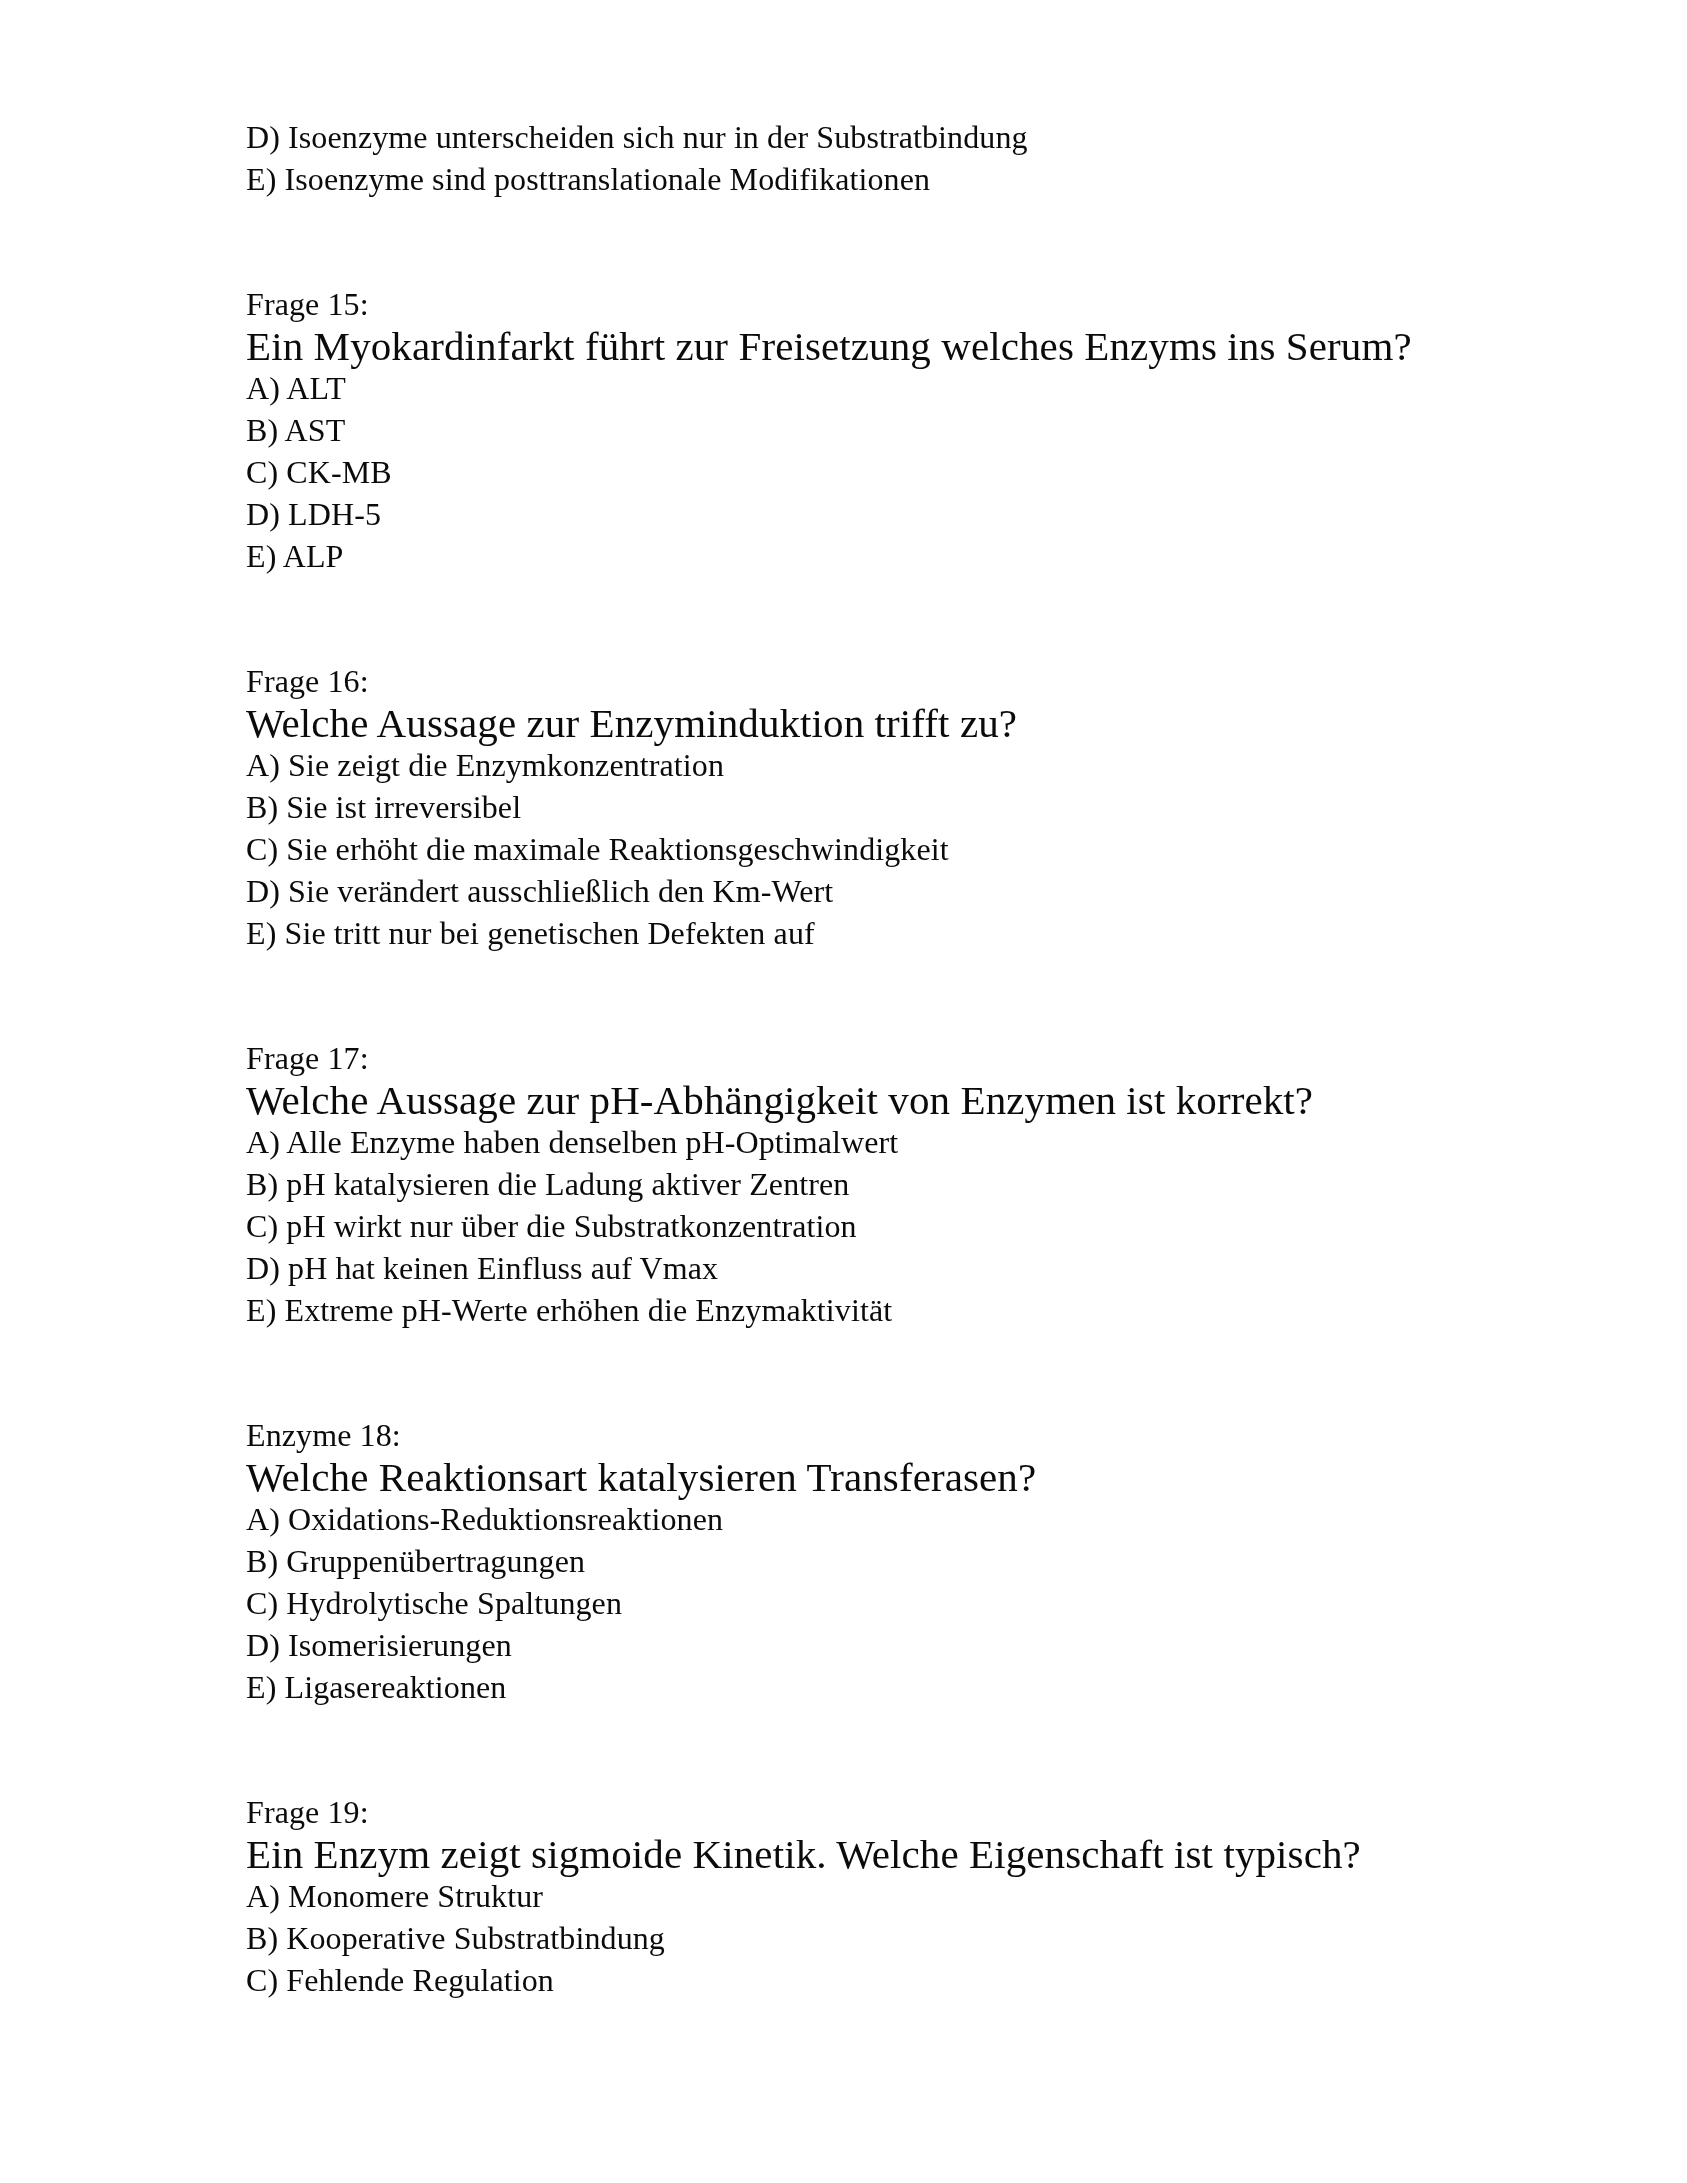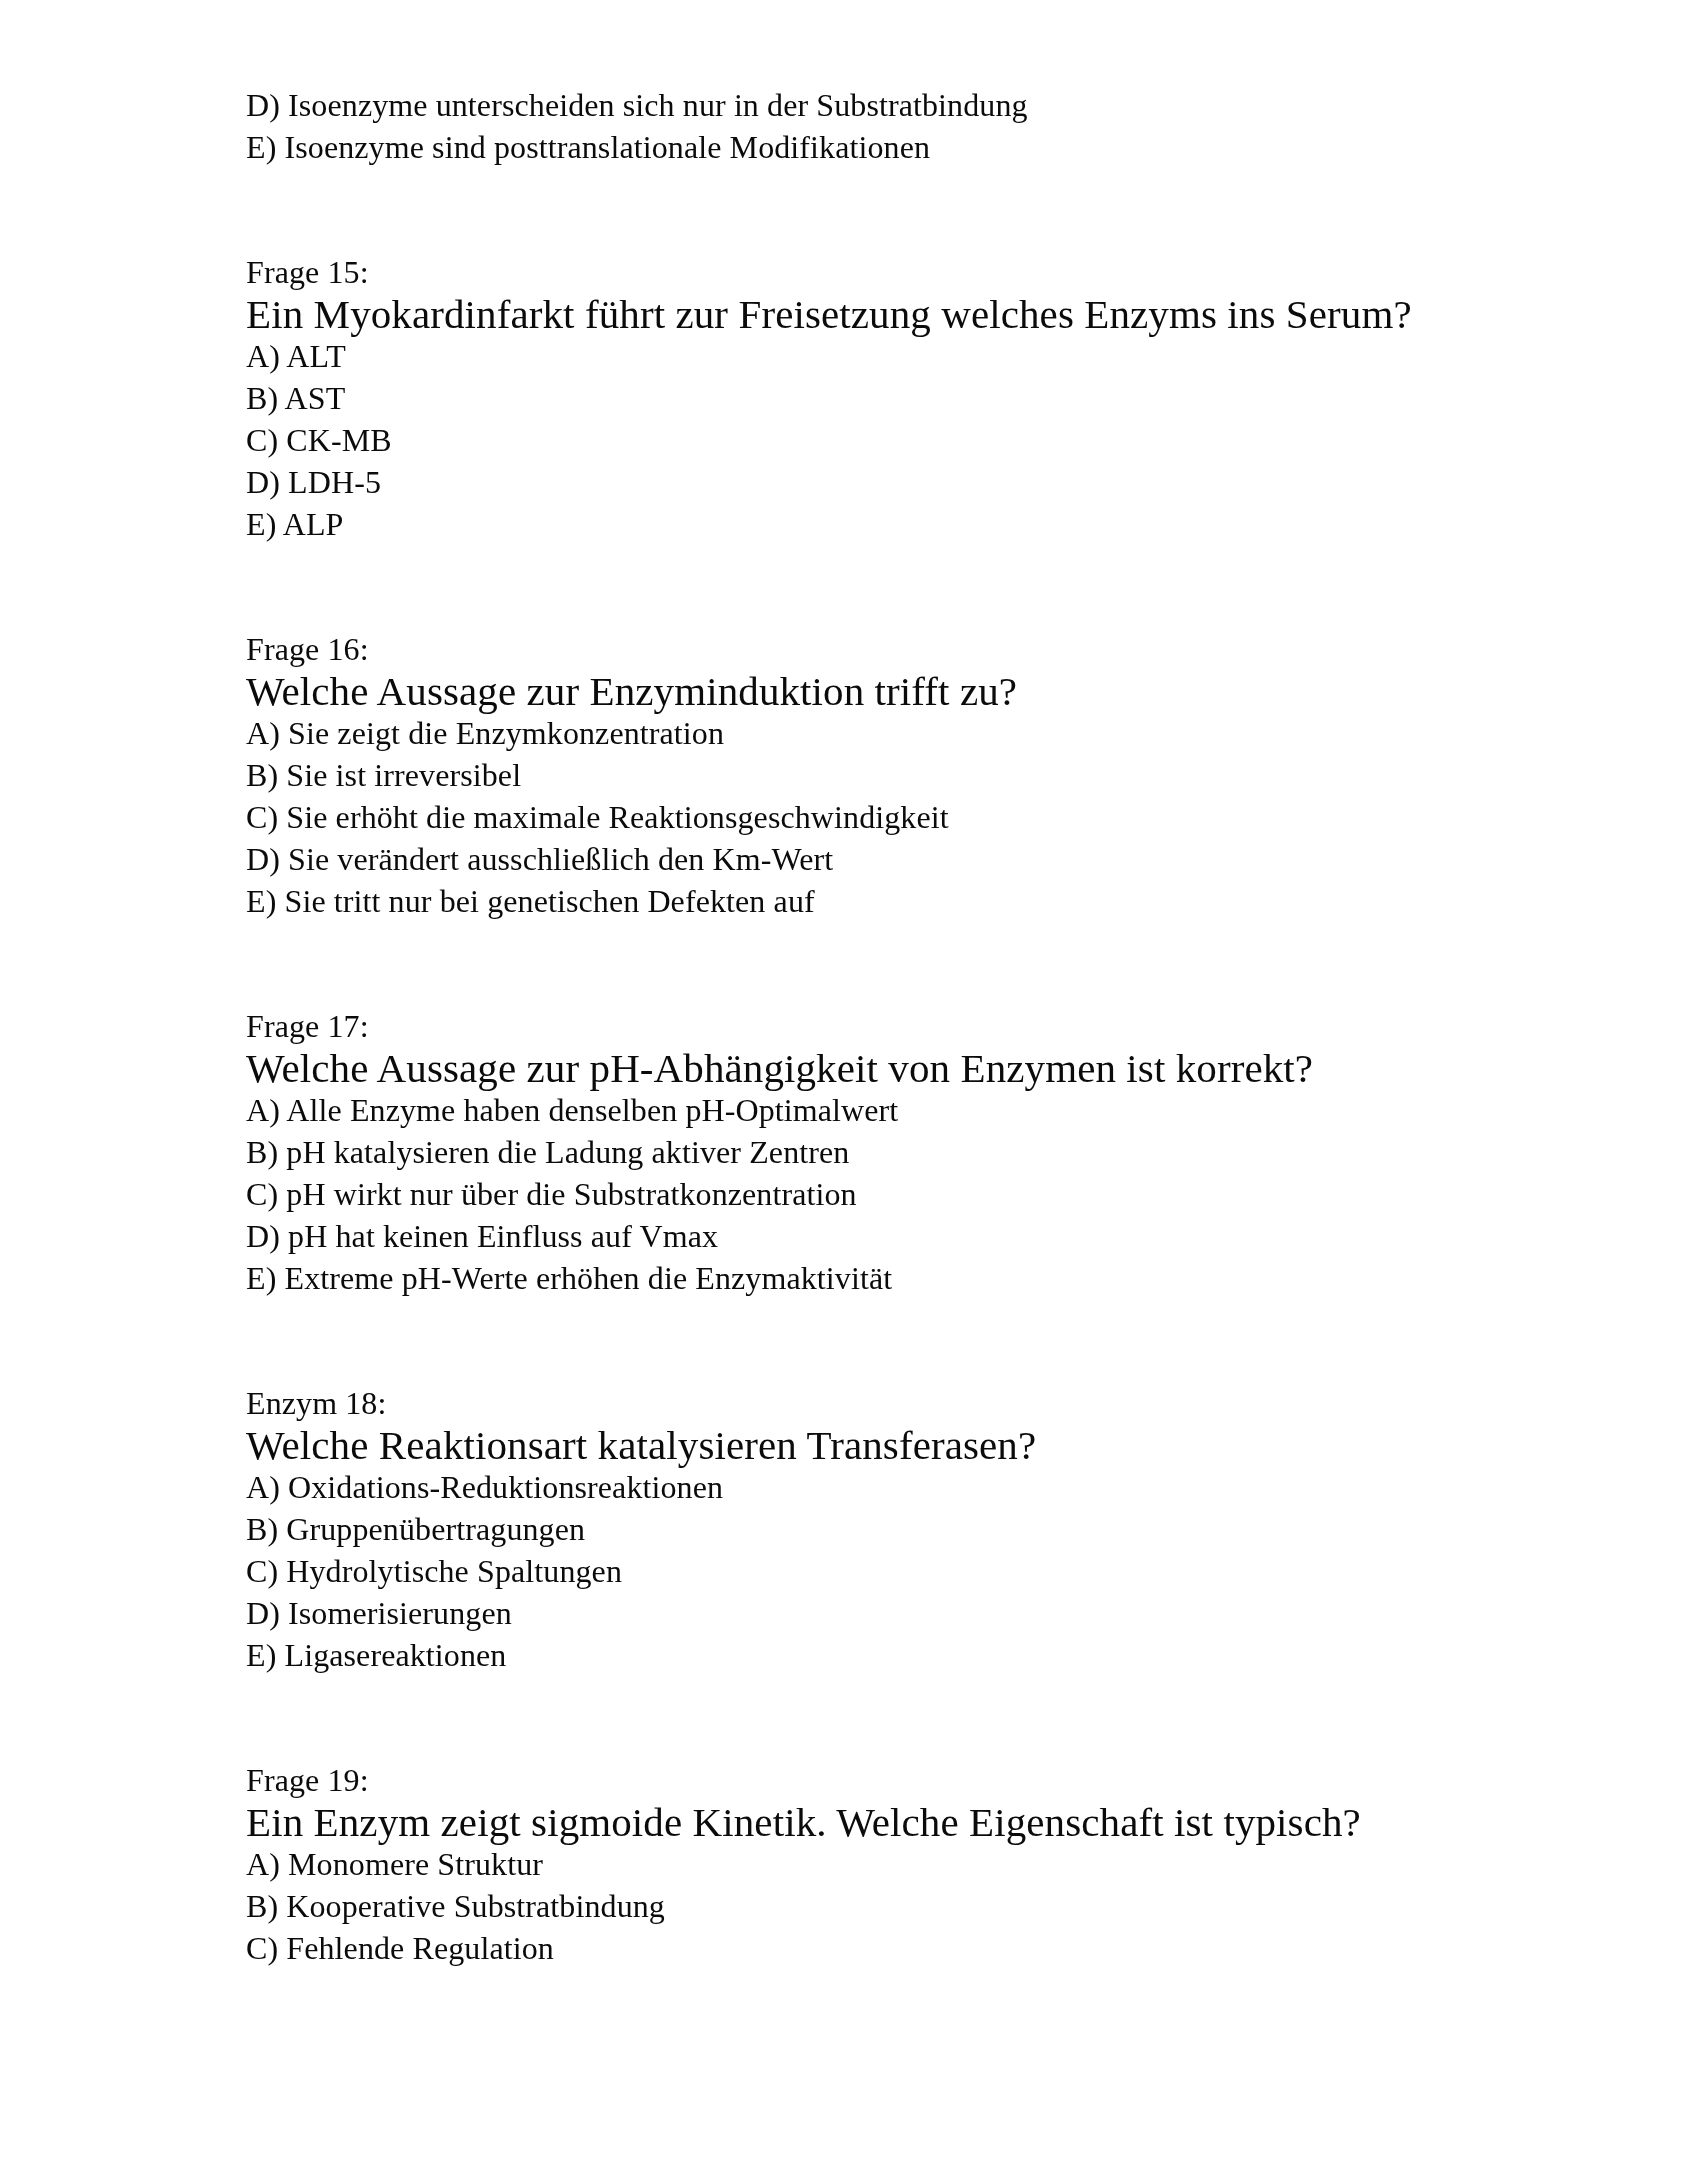--- a/index.html
+++ b/index.html
@@ -8,21 +8,21 @@
     padding: 0;
     background: #ffffff;
   }
 
   .page {
     position: relative;
     width: 1687px;
     height: 2183px;
     background: #ffffff;
     box-sizing: border-box;
-    padding: 84px 218px 0 246px;
+    padding: 116px 218px 0 246px;
     font-family: "Liberation Serif", "DejaVu Serif", serif;
     color: #0b0b0b;
     -webkit-font-smoothing: antialiased;
   }
 
   .doc-body {
     width: 1224px;
   }
 
   
@@ -86,21 +86,21 @@
       <div class="line q-head">Frage 17:</div>
       <div class="line q-stem">Welche Aussage zur pH-Abhängigkeit von Enzymen ist korrekt?</div>
       <div class="line q-option">A) Alle Enzyme haben denselben pH-Optimalwert</div>
       <div class="line q-option">B) pH katalysieren die Ladung aktiver Zentren</div>
       <div class="line q-option">C) pH wirkt nur über die Substratkonzentration</div>
       <div class="line q-option">D) pH hat keinen Einfluss auf Vmax</div>
       <div class="line q-option">E) Extreme pH-Werte erhöhen die Enzymaktivität</div>
     </div>
 
     <div class="block">
-      <div class="line q-head">Enzym 18:</div>
+      <div class="line q-head">Enzyme 18:</div>
       <div class="line q-stem">Welche Reaktionsart katalysieren Transferasen?</div>
       <div class="line q-option">A) Oxidations-Reduktionsreaktionen</div>
       <div class="line q-option">B) Gruppenübertragungen</div>
       <div class="line q-option">C) Hydrolytische Spaltungen</div>
       <div class="line q-option">D) Isomerisierungen</div>
       <div class="line q-option">E) Ligasereaktionen</div>
     </div>
 
     <div class="block">
       <div class="line q-head">Frage 19:</div>

